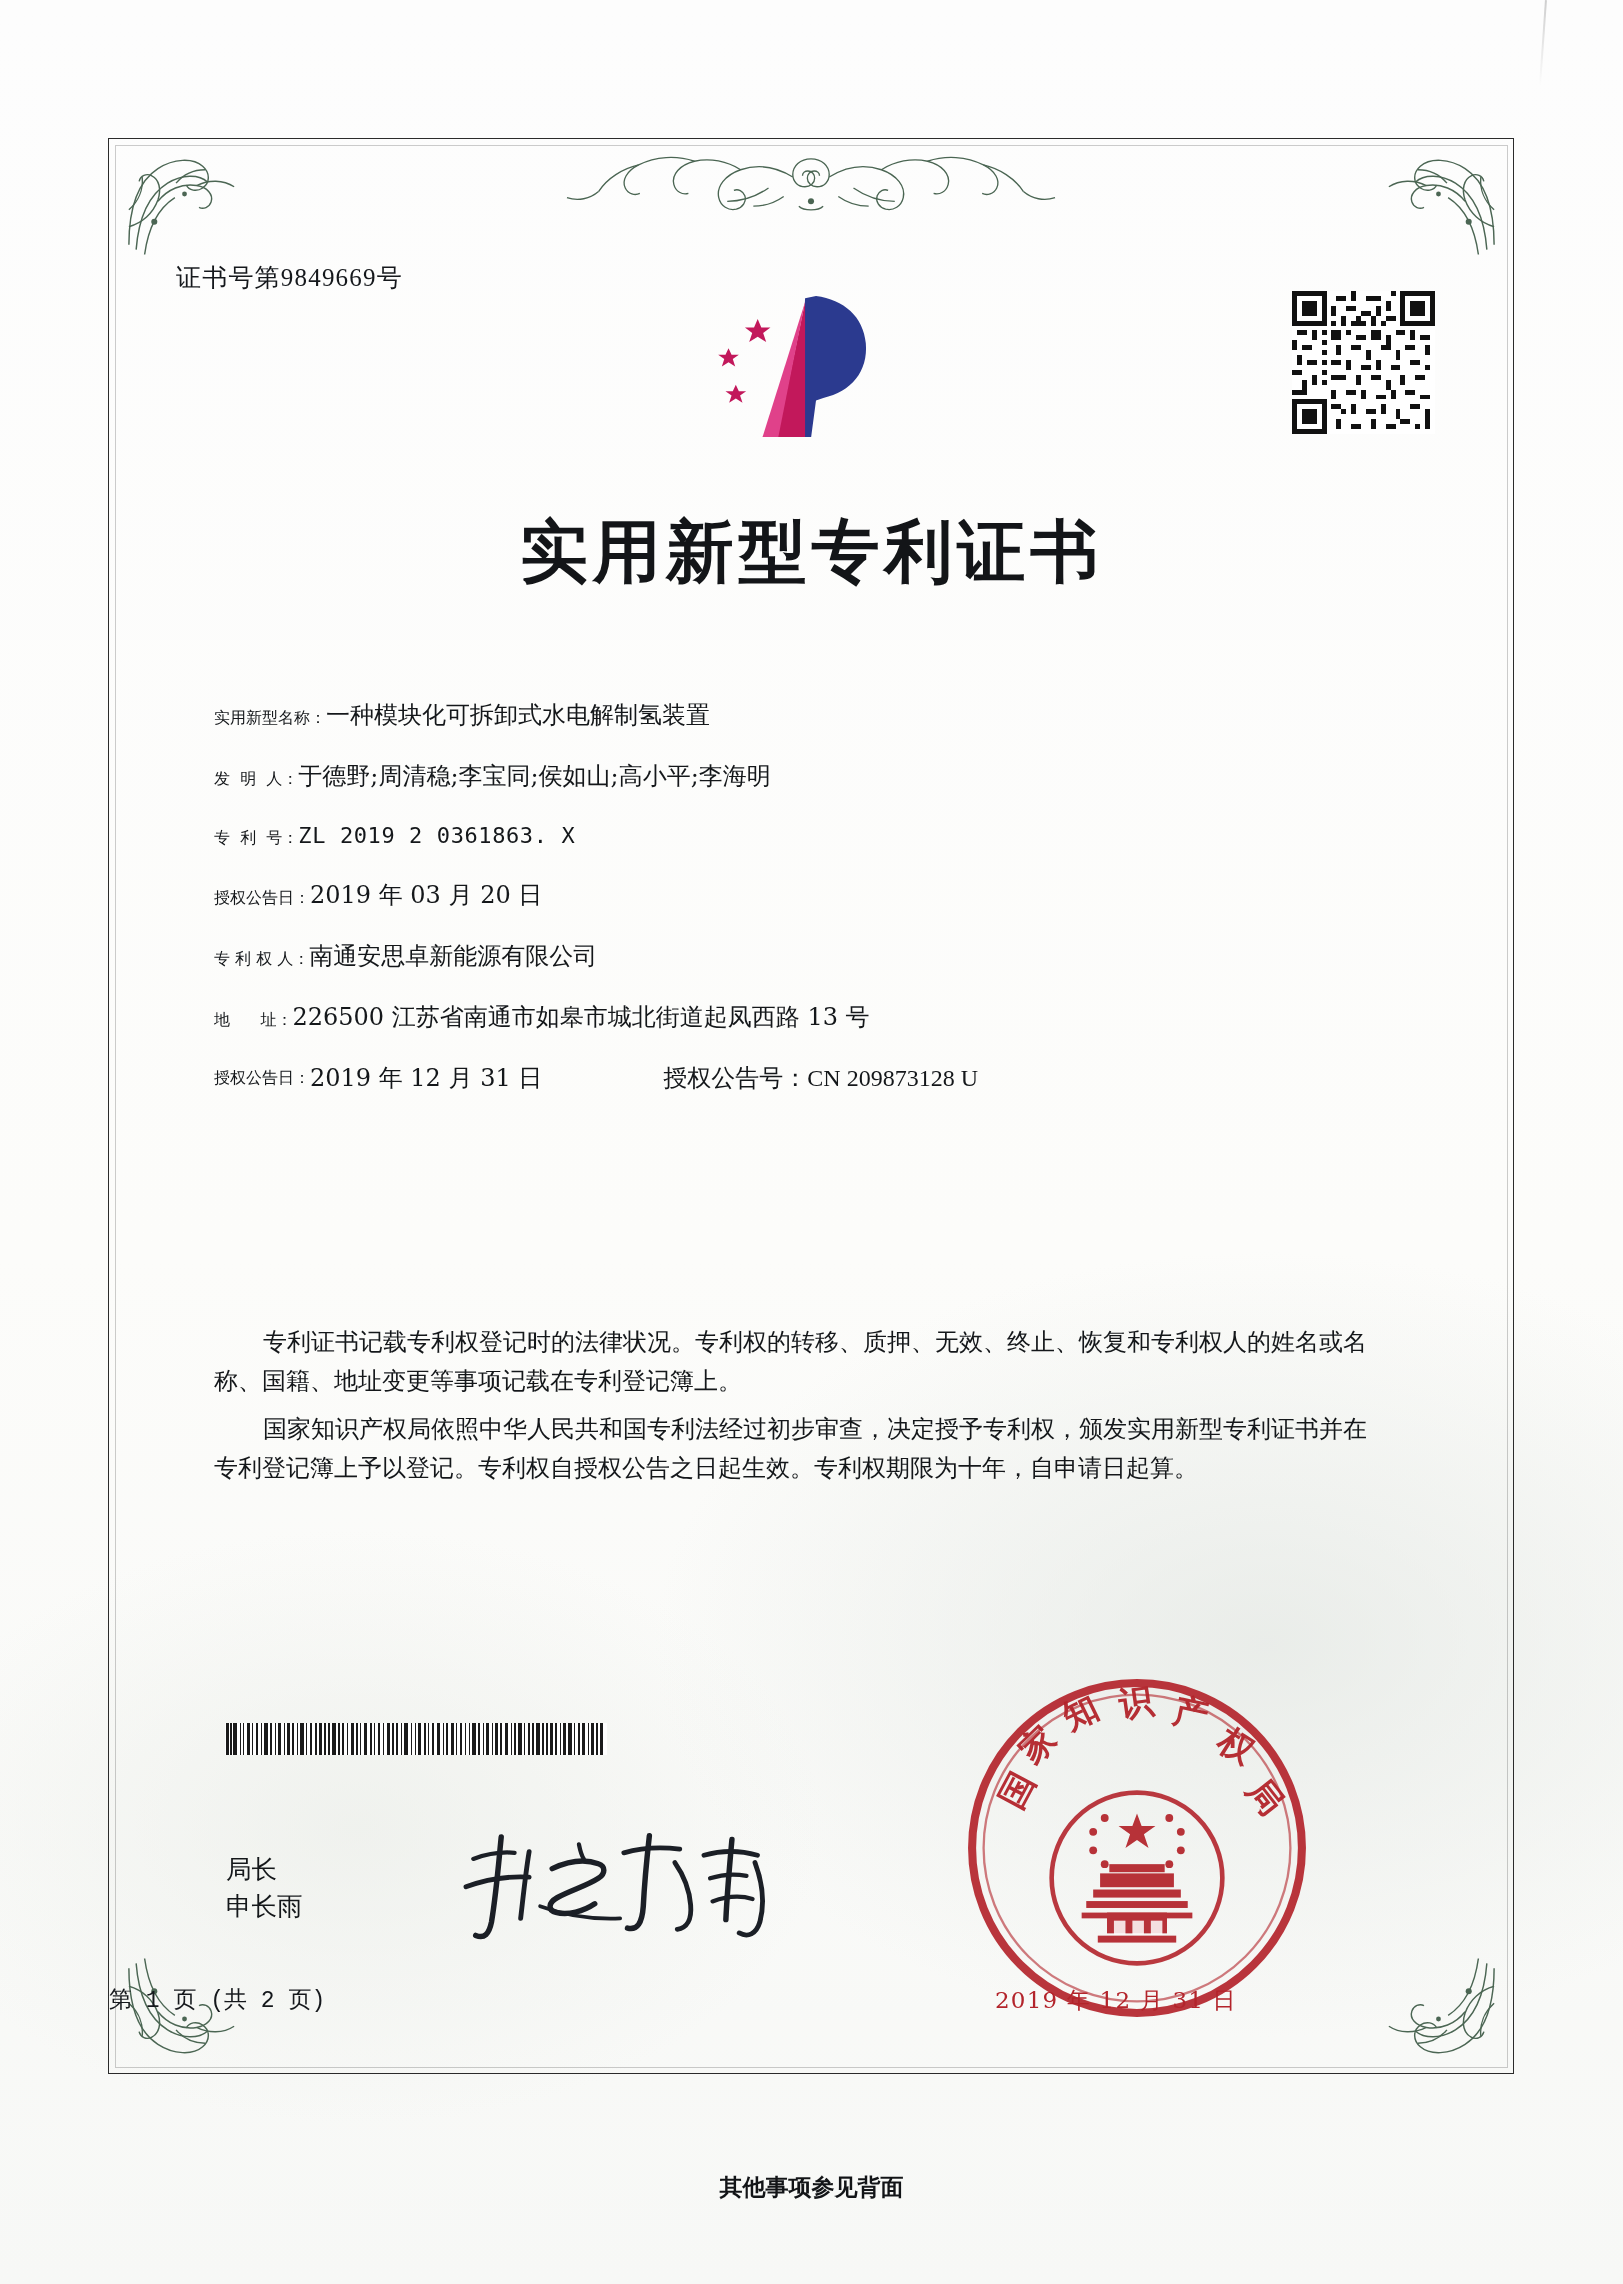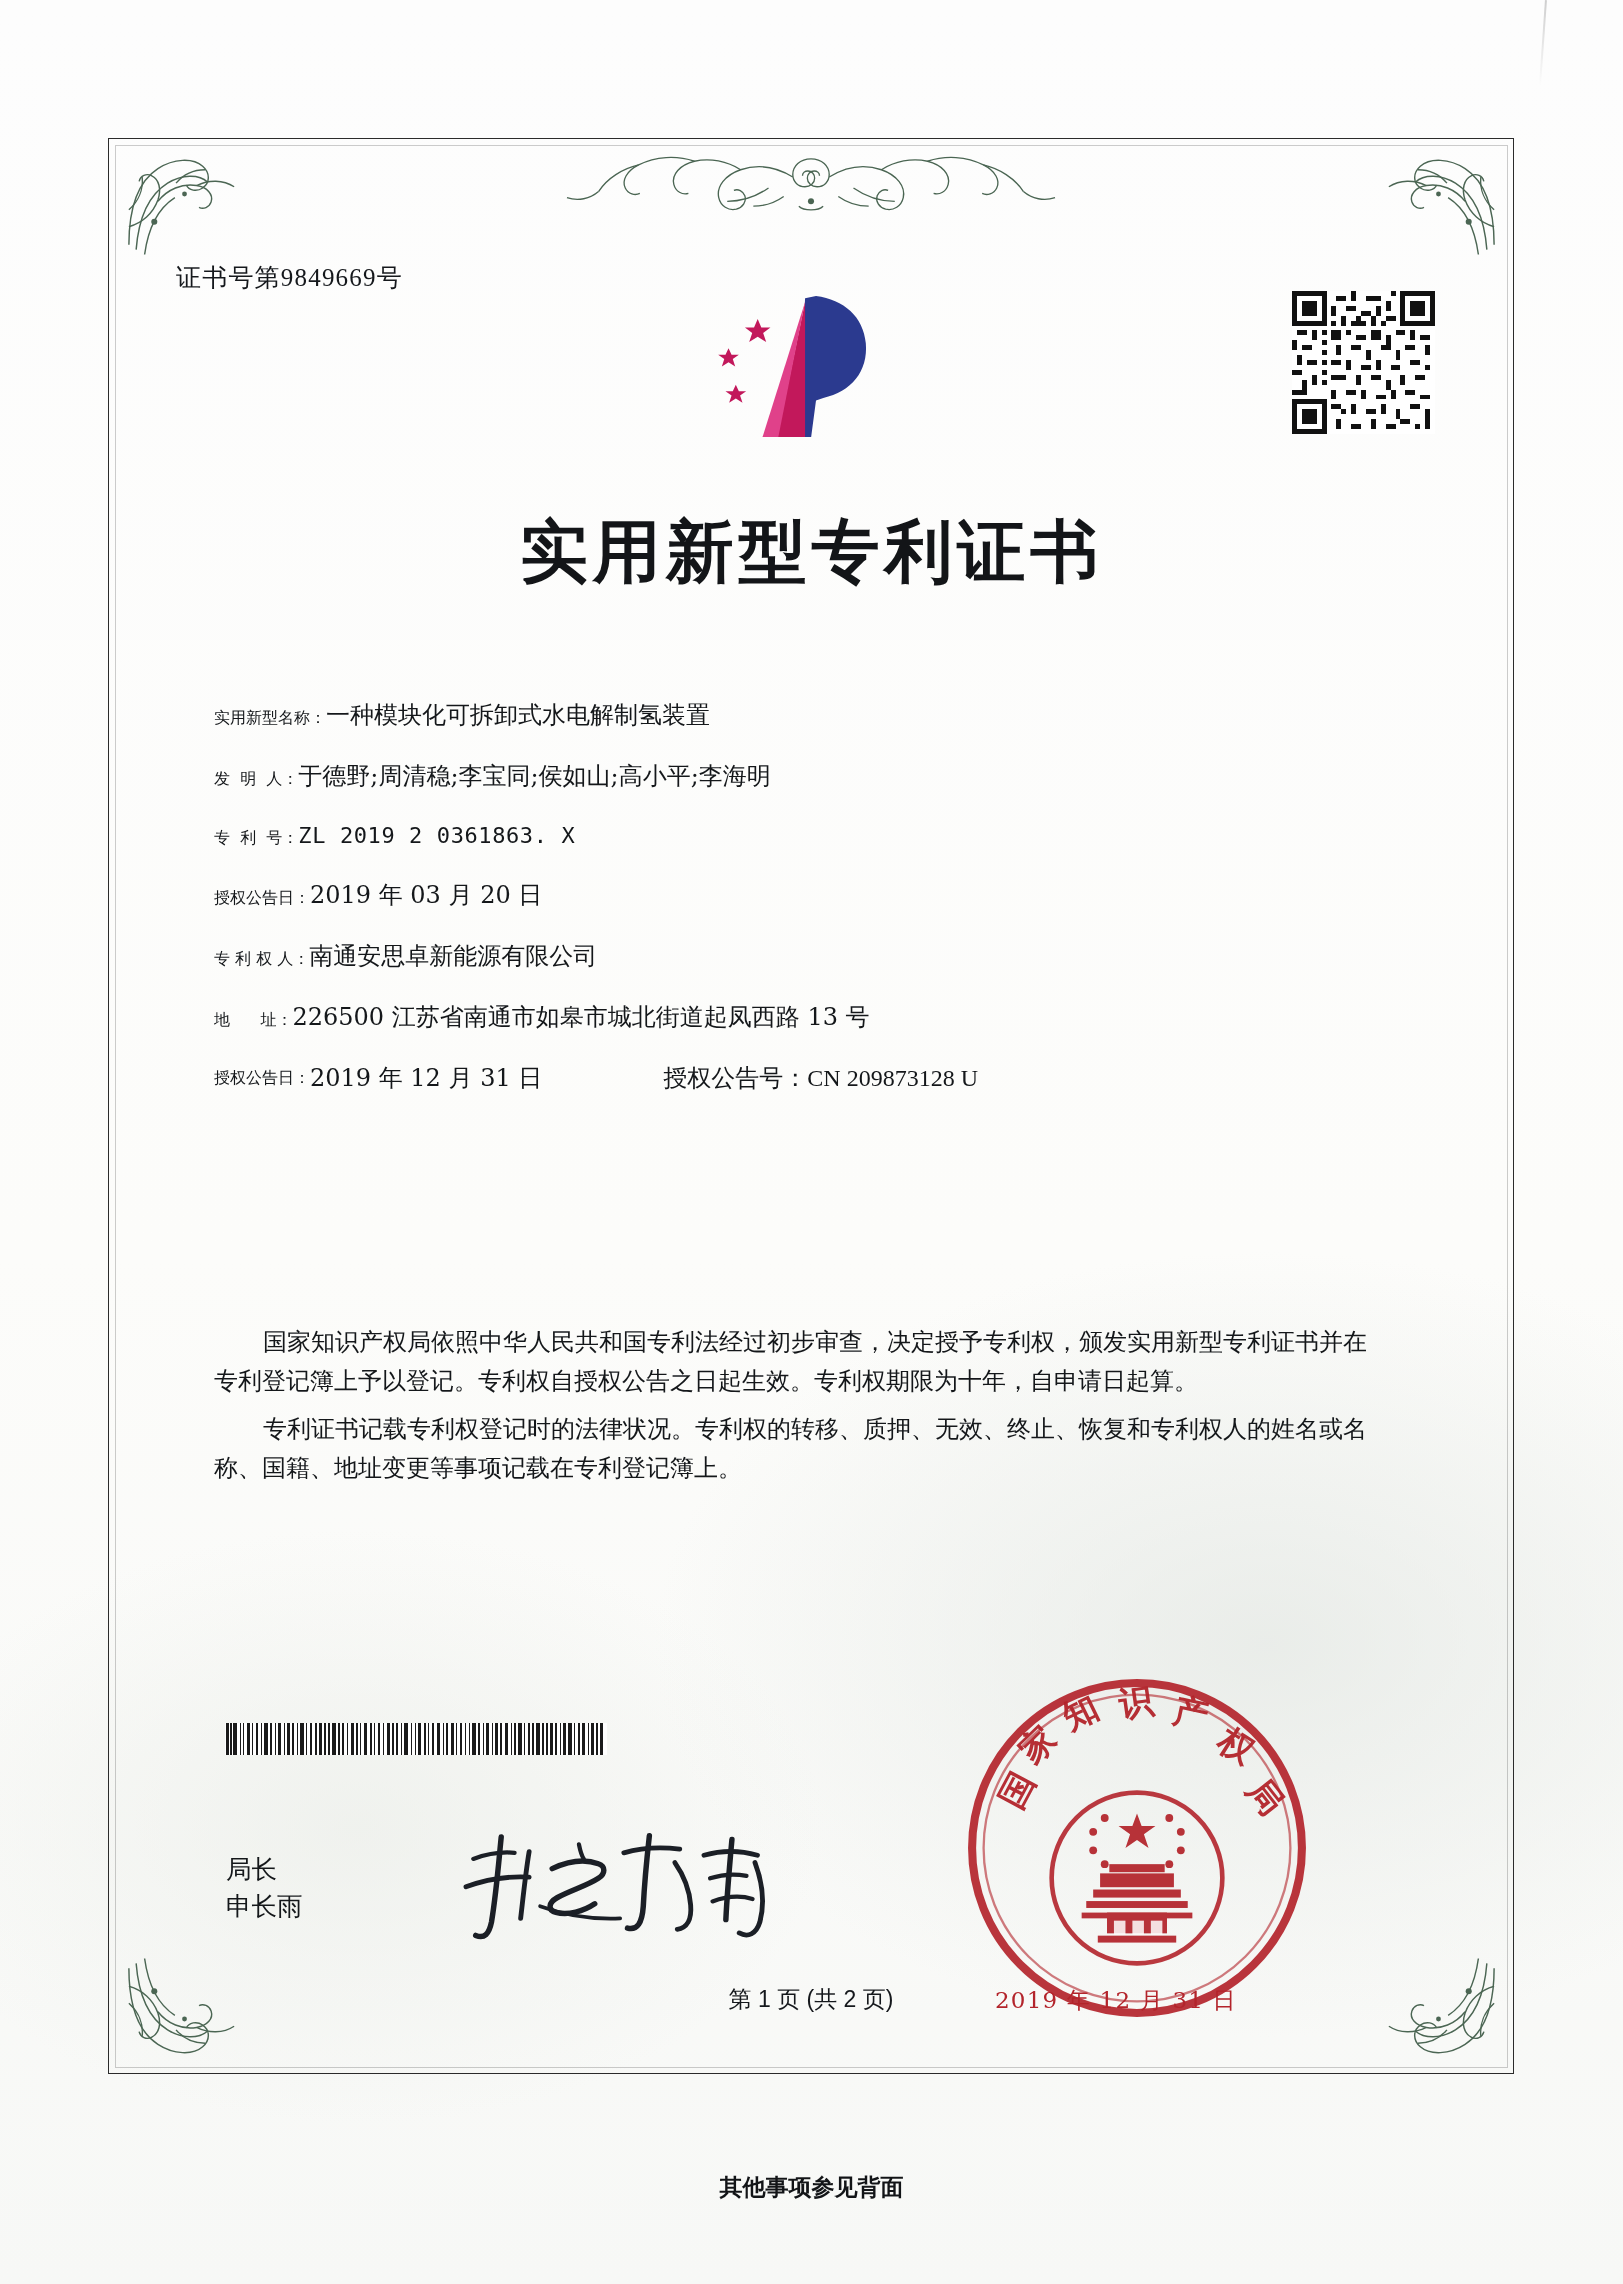--- a/index.html
+++ b/index.html
@@ -227,24 +227,24 @@
     color: #b3242b;
     letter-spacing: 1.2px;
     font-family: "DejaVu Serif", "Liberation Serif", serif;
   }
 
   
   #page-num {
     position: absolute;
     left: 0; right: 0;
     bottom: 58px;
-    text-align: center;
+    text-align: left;
     font-size: 23px;
     color: #15181c;
-    font-family: Liberation Sans, sans-serif;
+    font-family: Liberation Mono, monospace;
   }
 
   
   #doc-footer {
     position: absolute;
     left: 0; right: 0;
     top: 2172px;
     text-align: center;
     font-size: 23px;
     font-weight: bold;
@@ -504,22 +504,22 @@
     </div>
     <div class="field-row split">
       <span class="field-label">授权公告日：</span>
       <span class="field-value" style="flex:0 0 auto;">2019 年 12 月 31 日</span>
       <span class="split-right">授权公告号：</span>
       <span class="mono-inline">CN 209873128 U</span>
     </div>
   </div>
 
   <div id="body-text">
+    <p>专利证书记载专利权登记时的法律状况。专利权的转移、质押、无效、终止、恢复和专利权人的姓名或名称、国籍、地址变更等事项记载在专利登记簿上。</p>
     <p>国家知识产权局依照中华人民共和国专利法经过初步审查，决定授予专利权，颁发实用新型专利证书并在专利登记簿上予以登记。专利权自授权公告之日起生效。专利权期限为十年，自申请日起算。</p>
-    <p>专利证书记载专利权登记时的法律状况。专利权的转移、质押、无效、终止、恢复和专利权人的姓名或名称、国籍、地址变更等事项记载在专利登记簿上。</p>
   </div>
 
   <div id="barcode">
     <svg viewBox="0 0 630 52" shape-rendering="crispEdges">
       <rect width="630" height="52" fill="#ffffff"></rect>
       <g fill="#1a1a1a">
         <rect x="2" y="0" width="4" height="52"></rect>
           <rect x="9" y="0" width="2" height="52"></rect>
         <rect x="14" y="0" width="6" height="52"></rect>
           <rect x="24" y="0" width="2" height="52"></rect>

